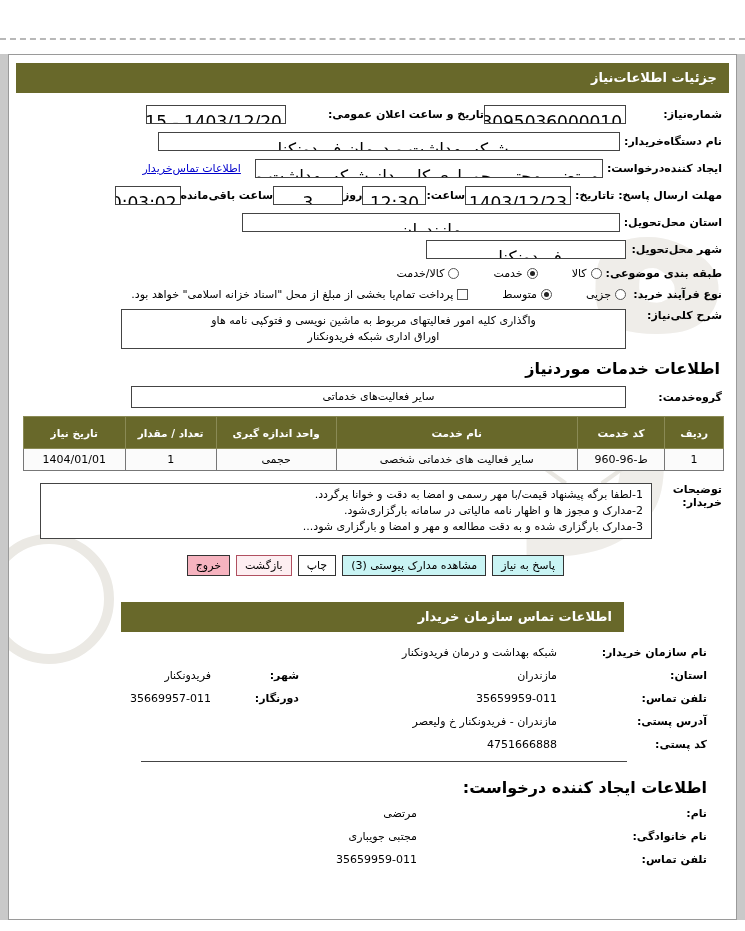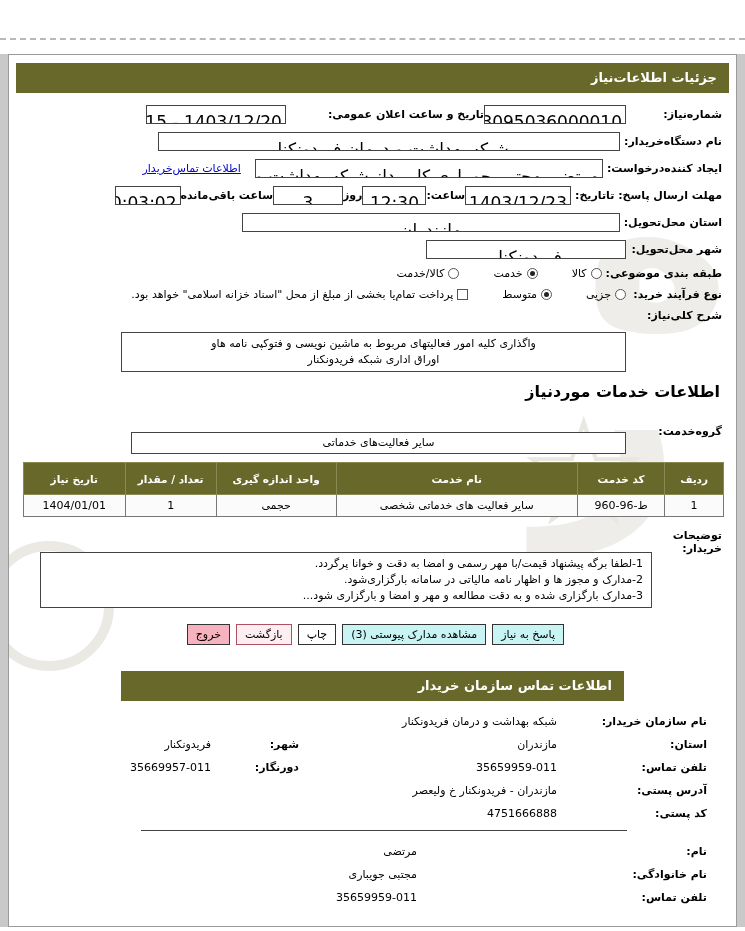--- a/index.html
+++ b/index.html
@@ -26,21 +26,21 @@
   .lbl { font-weight:bold; min-width:96px; flex-shrink:0; padding-left:4px;text-align:right; }
   .lbl-inline { font-weight:bold; margin:0 0; white-space:nowrap; }
   .box { border:1px solid #444; background:#fff; height:19px; line-height:17px; text-align:center; font-size:17px; padding:8px 3px; overflow:hidden; white-space:nowrap; }
   .link { color:#0000cc; text-decoration:underline; margin-right:14px; white-space:nowrap; cursor:pointer; }
 
   .radio { width:11px; height:11px; border:1px solid #555; border-radius:50%; background:#fff; display:inline-block; position:relative; margin-left:4px; vertical-align:middle; flex-shrink:0; }
   .radio[data-checked="true"]::after { content:""; position:absolute; top:2px; left:2px; right:2px; bottom:2px; background:#222; border-radius:50%; }
   .checkbox { width:11px; height:11px; border:1px solid #555; background:#fff; display:inline-block; margin-left:4px; vertical-align:middle; flex-shrink:0; }
   .opt { display:flex; align-items:center; margin-left:34px; white-space:nowrap; }
 
-  .bigbox { border:1px solid #444; background:#fff; font-size:11px;margin-top:23px; }
+  .bigbox { border:1px solid #444; background:#fff; font-size:11px; }
   .desc-box { width:505px; height:40px; text-align:center; padding-top:3px; line-height:16px; }
   .group-box { width:495px; height:22px; line-height:20px; text-align:center; }
   .notes-box { width:612px; height:56px; text-align:right; padding:3px 8px 0 4px; line-height:16px; }
 
   .section-heading { font-weight:bold; font-size:16px; padding:2px 12px 8px; }
 
   table.svc { border-collapse:collapse; margin:2px 8px 12px 10px; width:calc(100% - 18px); }
   table.svc th { background:#68682a; color:#fff; font-size:10.5px; font-weight:bold; border:1px solid #8a8a55; height:32px; padding:0 2px; }
   table.svc td { border:1px solid #777; background:#fbfbfb; font-size:11px; height:22px; text-align:center; padding:0 2px; }
 
@@ -239,20 +239,21 @@
         <span class="cval">مازندران -  فریدونکنار خ ولیعصر</span>
       </div>
 
       <div class="crow">
         <span class="clbl">کد پستی:</span>
         <span class="cval">4751666888</span>
       </div>
 
       <div class="hr"></div>
 
+      <div class="section-heading" style="padding:2px 25px 10px">اطلاعات ایجاد کننده درخواست:</div>
 
       <div class="crow">
         <span class="clbl">نام:</span>
         <span class="cval-indent">مرتضی</span>
       </div>
 
       <div class="crow">
         <span class="clbl">نام خانوادگی:</span>
         <span class="cval-indent">مجتبی جویباری</span>
       </div>

